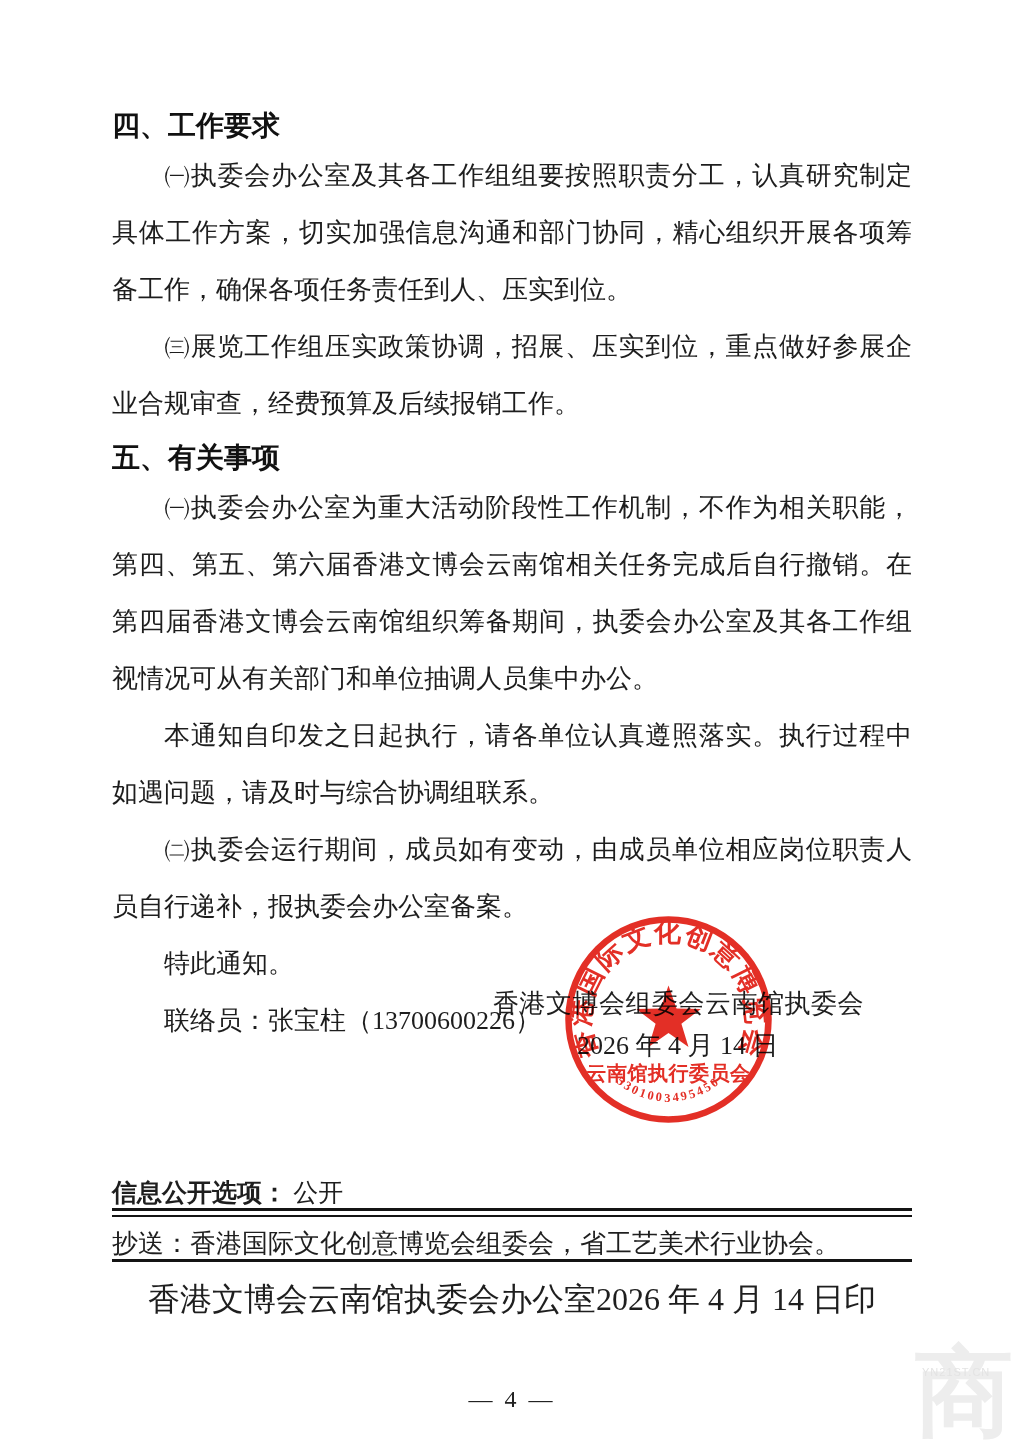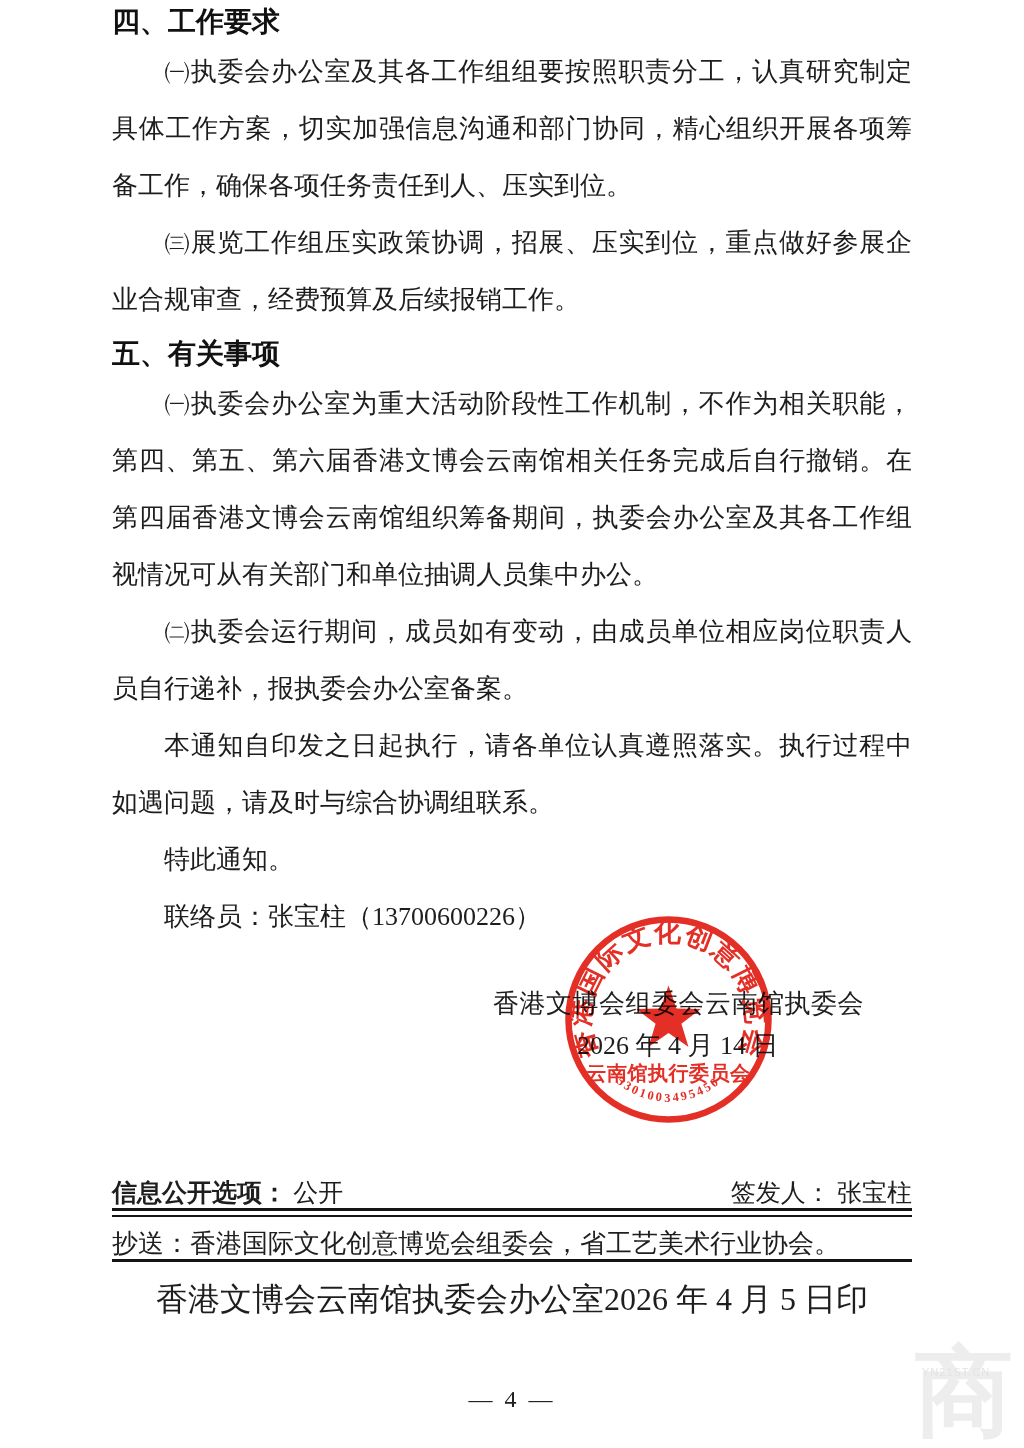--- a/index.html
+++ b/index.html
@@ -6,21 +6,21 @@
   .page {
     position:relative; width:1024px; height:1448px; background:#ffffff;
     overflow:hidden; color:#1e1e1e;
     font-family:"Liberation Serif","DejaVu Serif",serif;
   }
   .content { position:absolute; left:112px; top:0; width:800px; }
   .sec-heading {
     margin:0; font-family:"Liberation Sans","DejaVu Sans",sans-serif;
     font-weight:bold; font-size:28px; line-height:43px; color:#111;
   }
-  .mt-first { }
+  .mt-first { margin-top:104px; }
   .mt-sec   { margin-top:4px; }
   p.body {
     margin:0; font-size:26px; line-height:57px; text-align:justify;
     text-indent:2em; color:#1d1d1d;
   }
   
   .sig-org  { position:absolute; left:493px; top:986px;  font-size:26px; letter-spacing:0.5px; white-space:nowrap; }
   .sig-date { position:absolute; left:577px; top:1028px; font-size:26px; white-space:nowrap; }
   
   .stamp { position:absolute; left:558px; top:909px; mix-blend-mode:multiply; opacity:0.95; }
@@ -50,22 +50,22 @@
 
 <div class="page">
 
   <div class="content">
     <h2 class="sec-heading mt-first">四、工作要求</h2>
     <p class="body">㈠执委会办公室及其各工作组组要按照职责分工，认真研究制定具体工作方案，切实加强信息沟通和部门协同，精心组织开展各项筹备工作，确保各项任务责任到人、压实到位。</p>
     <p class="body">㈢展览工作组压实政策协调，招展、压实到位，重点做好参展企业合规审查，经费预算及后续报销工作。</p>
 
     <h2 class="sec-heading mt-sec">五、有关事项</h2>
     <p class="body">㈠执委会办公室为重大活动阶段性工作机制，不作为相关职能，第四、第五、第六届香港文博会云南馆相关任务完成后自行撤销。在第四届香港文博会云南馆组织筹备期间，执委会办公室及其各工作组视情况可从有关部门和单位抽调人员集中办公。</p>
+    <p class="body">本通知自印发之日起执行，请各单位认真遵照落实。执行过程中如遇问题，请及时与综合协调组联系。</p>
     <p class="body">㈡执委会运行期间，成员如有变动，由成员单位相应岗位职责人员自行递补，报执委会办公室备案。</p>
-    <p class="body">本通知自印发之日起执行，请各单位认真遵照落实。执行过程中如遇问题，请及时与综合协调组联系。</p>
     <p class="body">特此通知。</p>
     <p class="body">联络员：张宝柱（13700600226）</p>
   </div>
 
   <div class="sig-org">香港文博会组委会云南馆执委会</div>
   <div class="sig-date">2026 年 4 月 14 日</div>
 
   <svg class="stamp" width="221" height="221" viewBox="0 0 221 221" xmlns="http://www.w3.org/2000/svg">
     <defs>
       <path id="arcTop" d="M 39.4 143.7 A 78.5 78.5 0 1 1 181.6 143.7" fill="none"></path>
@@ -80,35 +80,31 @@
     <text class="serial-tx" fill="#e2231a">
       <textPath href="#arcBottom" startOffset="50%" text-anchor="middle">5301003495450</textPath>
     </text>
   </svg>
 
   <div class="f-row1">
     <span>
       <span class="f-label">信息公开选项：</span>
       <span>公开</span>
     </span>
-    <span>
-      <span>签发人：</span>
-      <span>张宝柱</span>
-    </span>
   </div>
 
   <div class="sep-double"></div>
 
   <div class="f-cc">抄送：香港国际文化创意博览会组委会，省工艺美术行业协会。</div>
 
   <div class="sep-thick"></div>
 
   <div class="f-row2">
     <span>香港文博会云南馆执委会办公室</span>
-    <span>2026 年 4 月 5 日印</span>
+    <span>2026 年 4 月 14 日印</span>
   </div>
 
   <div class="page-num">— 4 —</div>
 
   <div class="watermark">
     <div class="wm-glyph">商</div>
     <div class="wm-text">YN21ST.CN</div>
   </div>
 
 </div>

